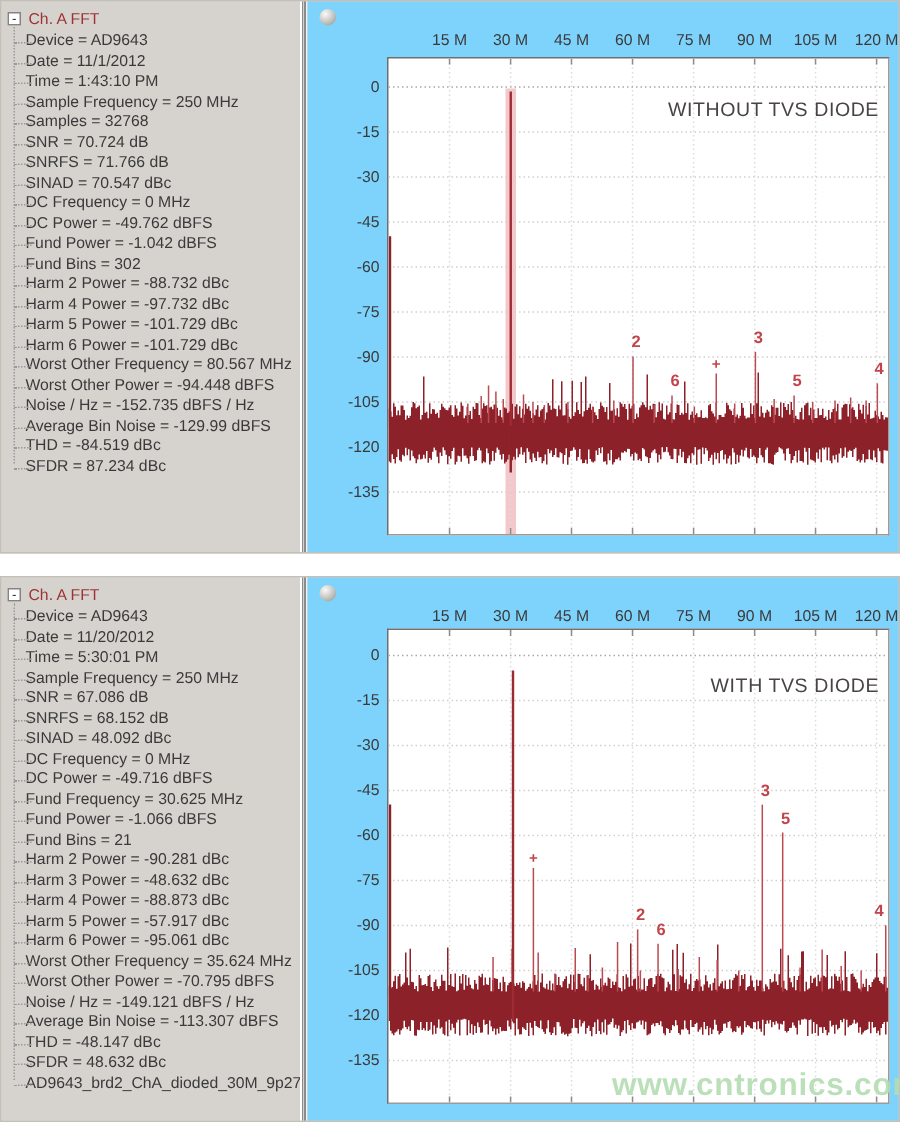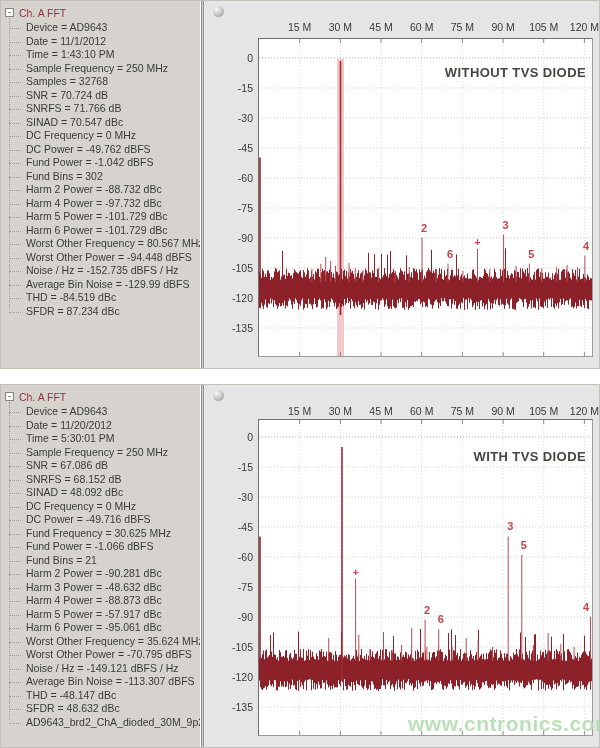--- a/index.html
+++ b/index.html
@@ -13,38 +13,38 @@
   
   .sidebar{position:absolute;left:0;top:0;bottom:0;width:199px;overflow:hidden;background:#D6D3CE}
   .tree{position:relative;padding-top:5px;font-size:10.5px;color:#3a3a3a;white-space:nowrap}
   .tree-root-row{position:relative;height:15px}
   .expander{position:absolute;left:4px;top:2px;width:9px;height:9px;background:#fff;
     border:1px solid #848484;font-size:9px;line-height:6px;text-align:center;color:#333;cursor:default}
   .tree-root-label{position:absolute;left:18px;top:1px;color:#9C3234}
   .tree-items{position:relative}
   .tree-items::before{content:"";position:absolute;left:8px;top:-3px;height:calc(100% - 6px);
     border-left:1px dotted #9a9a9a}
-  .tree-item{position:relative;height:13.5px;line-height:13.5px;padding-left:25px;overflow:hidden}
+  .tree-item{position:relative;height:13.5px;line-height:13.5px;padding-left:16px;overflow:hidden}
   .tree-item::before{content:"";position:absolute;left:8px;top:7px;width:12px;border-top:1px dotted #9a9a9a}
 
   .splitter{position:absolute;left:199px;top:0;bottom:0;width:5px;
     background:linear-gradient(to right,#ffffff 0 1px,#8c8c8c 1px 2px,#d6d3ce 2px 3px,#8c8c8c 3px 4px,#f2f1ee 4px 5px)}
 
   
-  .plot-panel{position:absolute;left:204px;top:0;right:0;bottom:0;background:#e5e5e5}
+  .plot-panel{position:absolute;left:204px;top:0;right:0;bottom:0;background:#7dd3fc}
   .ball-icon{position:absolute;left:8px;top:5px;width:11px;height:11px;border-radius:50%;
     background:radial-gradient(circle at 35% 30%,#fafafa,#c2c2bf 55%,#8f8f8c)}
   .xlabels .xlab{position:absolute;top:20px;width:40px;text-align:center;font-size:10.5px;color:#3a3a3a}
   .ylabels .ylab{position:absolute;left:4px;width:44px;text-align:right;font-size:10.5px;color:#3a3a3a}
   .plot-area{position:absolute;left:53px;width:335px;background:#ffffff;
     border:1px solid #9b9b9b;border-top-color:#6f6f6f;border-left-color:#6f6f6f}
   #panel0 .plot-area{top:37px;height:319px}
   #panel1 .plot-area{top:34px;height:317px}
   .fft-svg{position:absolute;left:0;top:0;display:block}
-  .annotation{position:absolute;top:64px;right:13px;font-size:13px;font-weight:bold;
+  .annotation{position:absolute;top:64px;right:13px;font-size:13px;font-weight:normal;
     color:#494443;letter-spacing:0.4px}
 
   .watermark{position:absolute;left:408px;top:712px;font-size:21px;font-weight:bold;
     color:#B4DDB2;opacity:0.9;letter-spacing:0.5px;z-index:5}
 </style>
 </head>
 <body>
 
 <div id="screen">
 

